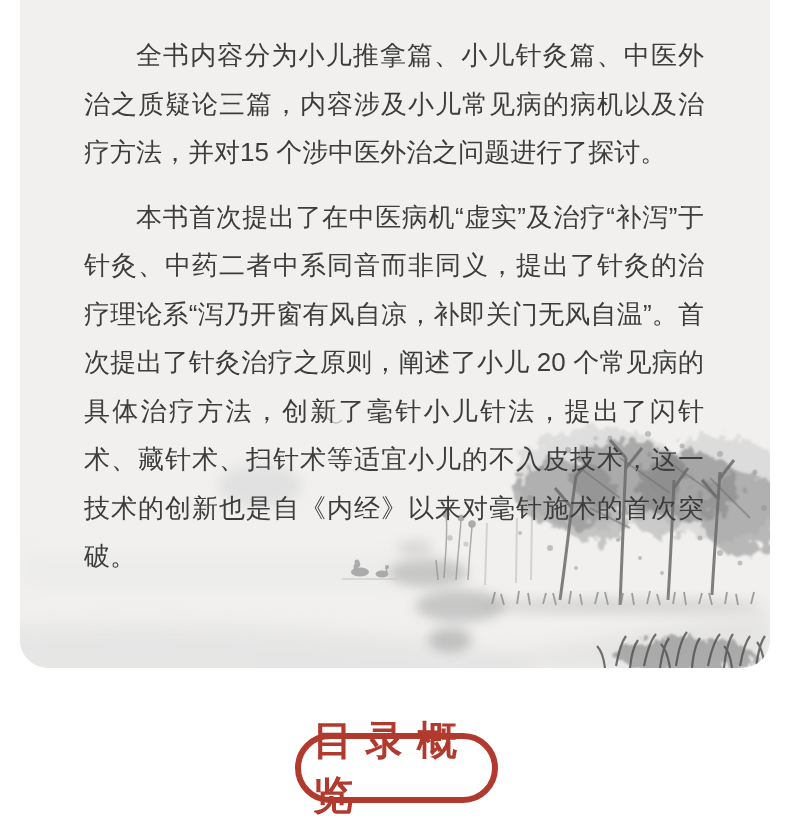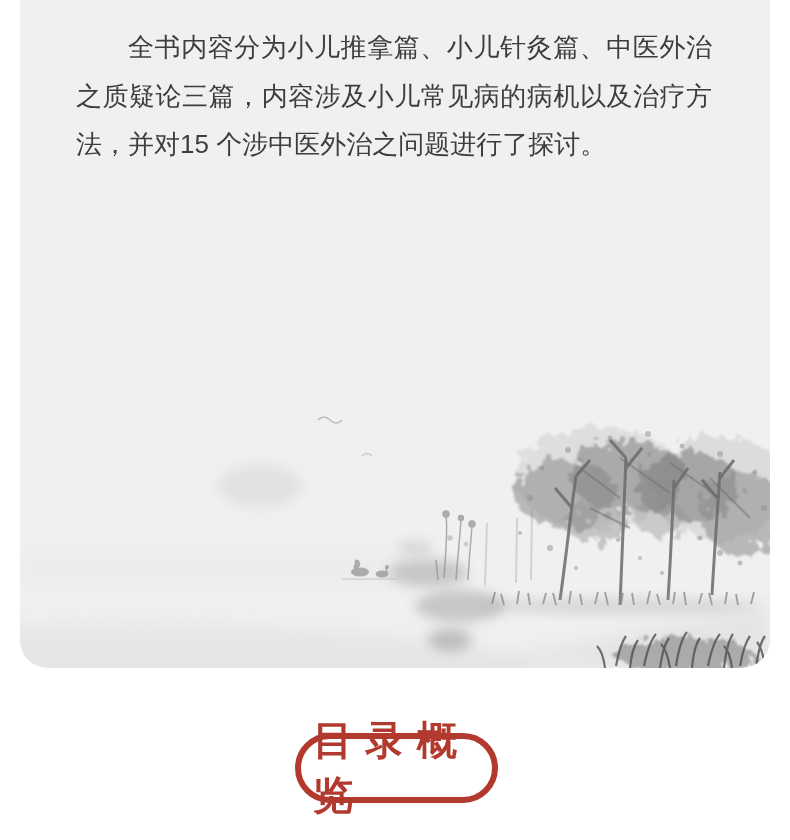--- a/index.html
+++ b/index.html
@@ -14,21 +14,21 @@
     border-radius:0 0 28px 28px;
     overflow:hidden;
   }
   .intro{
     position:absolute;left:48px;top:15px;width:652px;
     color:#3d3d3d;
     font-size:26px;line-height:48.5px;
     text-align:justify;
     z-index:2;
   }
-  .intro p{margin:8px;text-indent:2em;}
+  .intro p{margin:16px;text-indent:2em;}
   .painting{
     position:absolute;left:0;bottom:0;width:750px;height:300px;
     z-index:1;pointer-events:none;
   }
   .toc-btn{
     position:absolute;left:295px;top:733px;width:203px;height:70px;
     box-sizing:border-box;
     border:6px solid #b2392e;border-radius:35px;
     background:#ffffff;
     display:flex;align-items:center;justify-content:center;
@@ -39,20 +39,21 @@
     cursor:pointer;
   }
 </style>
 </head>
 <body>
 
 <div class="card">
 
   <div class="intro">
     <p>全书内容分为小儿推拿篇、小儿针灸篇、中医外治之质疑论三篇，内容涉及小儿常见病的病机以及治疗方法，并对15 个涉中医外治之问题进行了探讨。</p>
+    <p>本书首次提出了在中医病机“虚实”及治疗“补泻”于针灸、中药二者中系同音而非同义，提出了针灸的治疗理论系“泻乃开窗有风自凉，补即关门无风自温”。首次提出了针灸治疗之原则，阐述了小儿 20 个常见病的具体治疗方法，创新了毫针小儿针法，提出了闪针术、藏针术、扫针术等适宜小儿的不入皮技术，这一技术的创新也是自《内经》以来对毫针施术的首次突破。</p>
   </div>
 
   <svg class="painting" viewBox="0 0 750 300" xmlns="http://www.w3.org/2000/svg">
     <defs>
       <filter id="blur6" x="-50%" y="-50%" width="200%" height="200%">
           <feGaussianBlur stdDeviation="6"></feGaussianBlur>
         </filter>
       <filter id="blur10" x="-50%" y="-50%" width="200%" height="200%">
           <feGaussianBlur stdDeviation="10"></feGaussianBlur>
         </filter>

